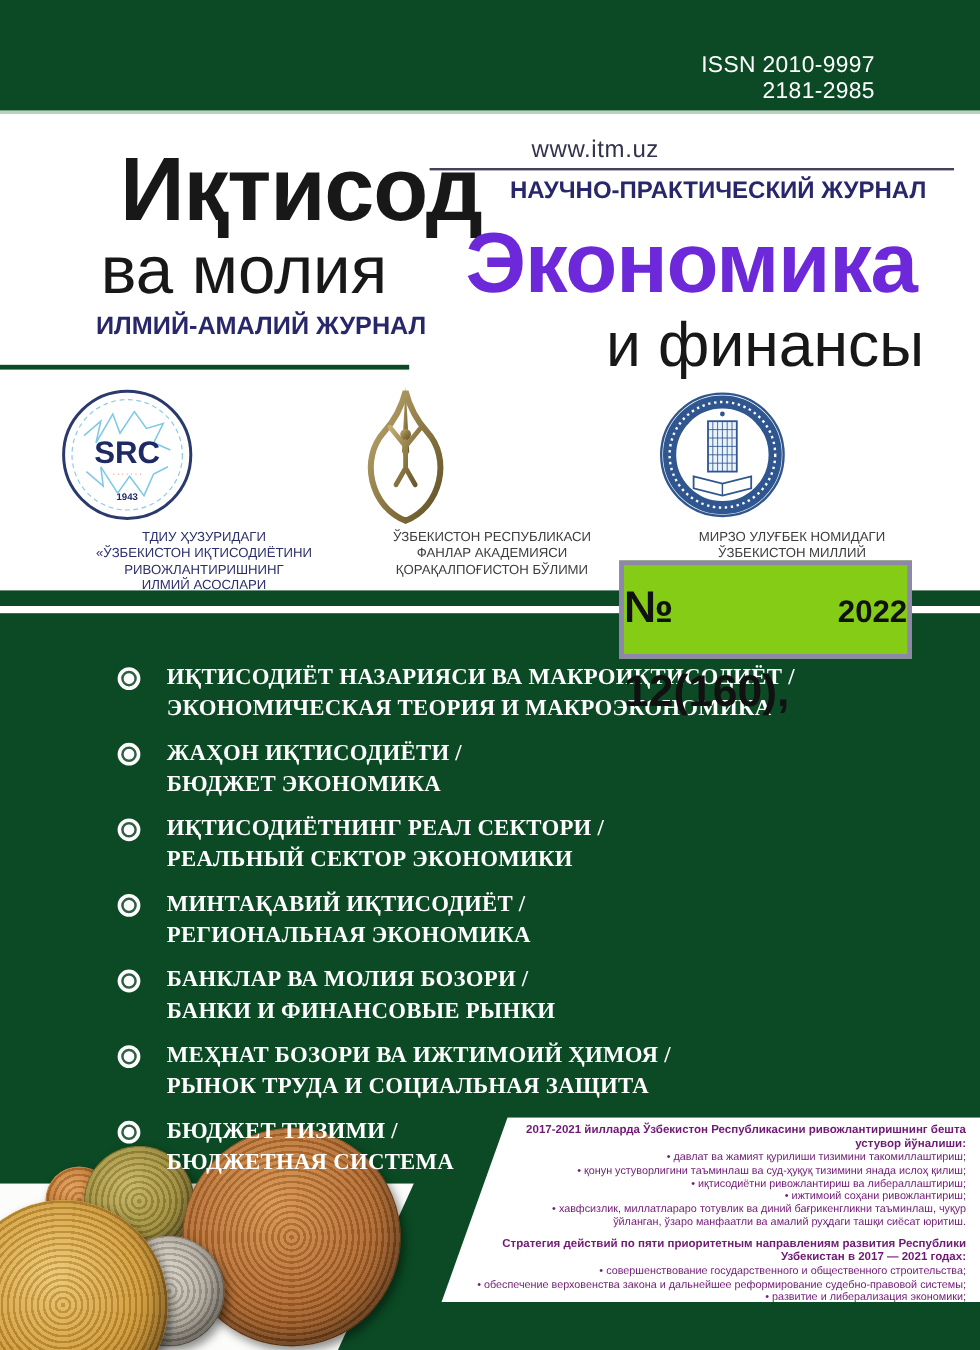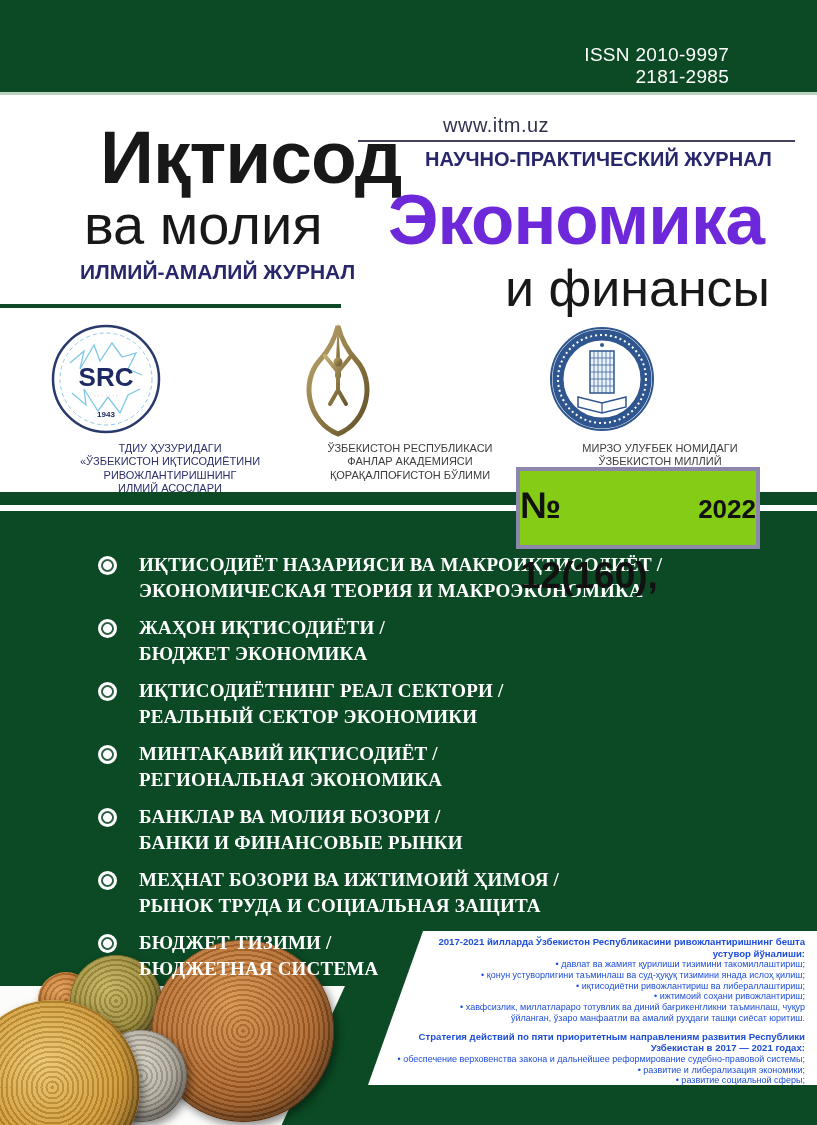--- a/index.html
+++ b/index.html
@@ -54,21 +54,21 @@
   .toc-item{display:flex;align-items:flex-start;margin-bottom:11px;}
   .bullet{flex:0 0 auto;width:13px;height:13px;border-radius:50%;border:3px solid #fff;
           margin:4px 22px 0 0;background:radial-gradient(circle,#fff 0 44%,#2f6043 52% 100%);}
   .toc-text{color:#fff;font-weight:700;font-size:19px;line-height:26px;letter-spacing:.2px;}
 
   
   .coins-white{position:absolute;left:0;top:986px;width:352px;height:139px;background:#fcfcfa;
                clip-path:polygon(0 0,98% 0,80% 100%,0 100%);z-index:3;}
   .panel{position:absolute;left:330px;top:931px;width:487px;height:154px;background:#fff;
          clip-path:polygon(19.1% 0,100% 0,100% 100%,7.8% 100%);z-index:5;}
-  .strategy{position:absolute;right:12px;top:5px;text-align:right;color:#1d4ed8;}
+  .strategy{position:absolute;right:12px;top:5px;text-align:right;color:#701a75;}
   .strat-uz{width:382px;margin-left:auto;}
   .strat-ru{width:438px;margin-left:auto;margin-top:7px;}
   .strat-head{font-size:9.6px;font-weight:700;line-height:11.5px;}
   .strat-line{font-size:9px;line-height:10.8px;}
 
   .coin{position:absolute;border-radius:50%;z-index:4;
         box-shadow:3px 4px 8px rgba(0,0,0,.45), inset -5px -7px 14px rgba(0,0,0,.35);}
   .coin::after{content:"";position:absolute;inset:0;border-radius:50%;
         background:repeating-radial-gradient(circle at 50% 50%,rgba(60,30,0,.20) 0 2px,
                    rgba(255,255,255,.10) 2px 5px);}
@@ -226,20 +226,21 @@
       <div class="strat-uz">
         <div class="strat-head">2017-2021 йилларда Ўзбекистон Республикасини ривожлантиришнинг бешта устувор йўналиши:</div>
         <div class="strat-line">• давлат ва жамият қурилиши тизимини такомиллаштириш;</div>
         <div class="strat-line">• қонун устуворлигини таъминлаш ва суд-ҳуқуқ тизимини янада ислоҳ қилиш;</div>
         <div class="strat-line">• иқтисодиётни ривожлантириш ва либераллаштириш;</div>
         <div class="strat-line">• ижтимоий соҳани ривожлантириш;</div>
         <div class="strat-line">• хавфсизлик, миллатлараро тотувлик ва диний бағрикенгликни таъминлаш, чуқур ўйланган, ўзаро манфаатли ва амалий руҳдаги ташқи сиёсат юритиш.</div>
       </div>
       <div class="strat-ru">
         <div class="strat-head">Стратегия действий по пяти приоритетным направлениям развития Республики Узбекистан в 2017 — 2021 годах:</div>
+        <div class="strat-line">• совершенствование государственного и общественного строительства;</div>
         <div class="strat-line">• обеспечение верховенства закона и дальнейшее реформирование судебно-правовой системы;</div>
         <div class="strat-line">• развитие и либерализация экономики;</div>
         <div class="strat-line">• развитие социальной сферы;</div>
         <div class="strat-line">• обеспечение безопасности, межнационального согласия и религиозной толерантности, осуществление взвешенной, взаимовыгодной и конструктивной внешней политики.</div>
       </div>
     </div>
   </div>
 
 </div>
 

